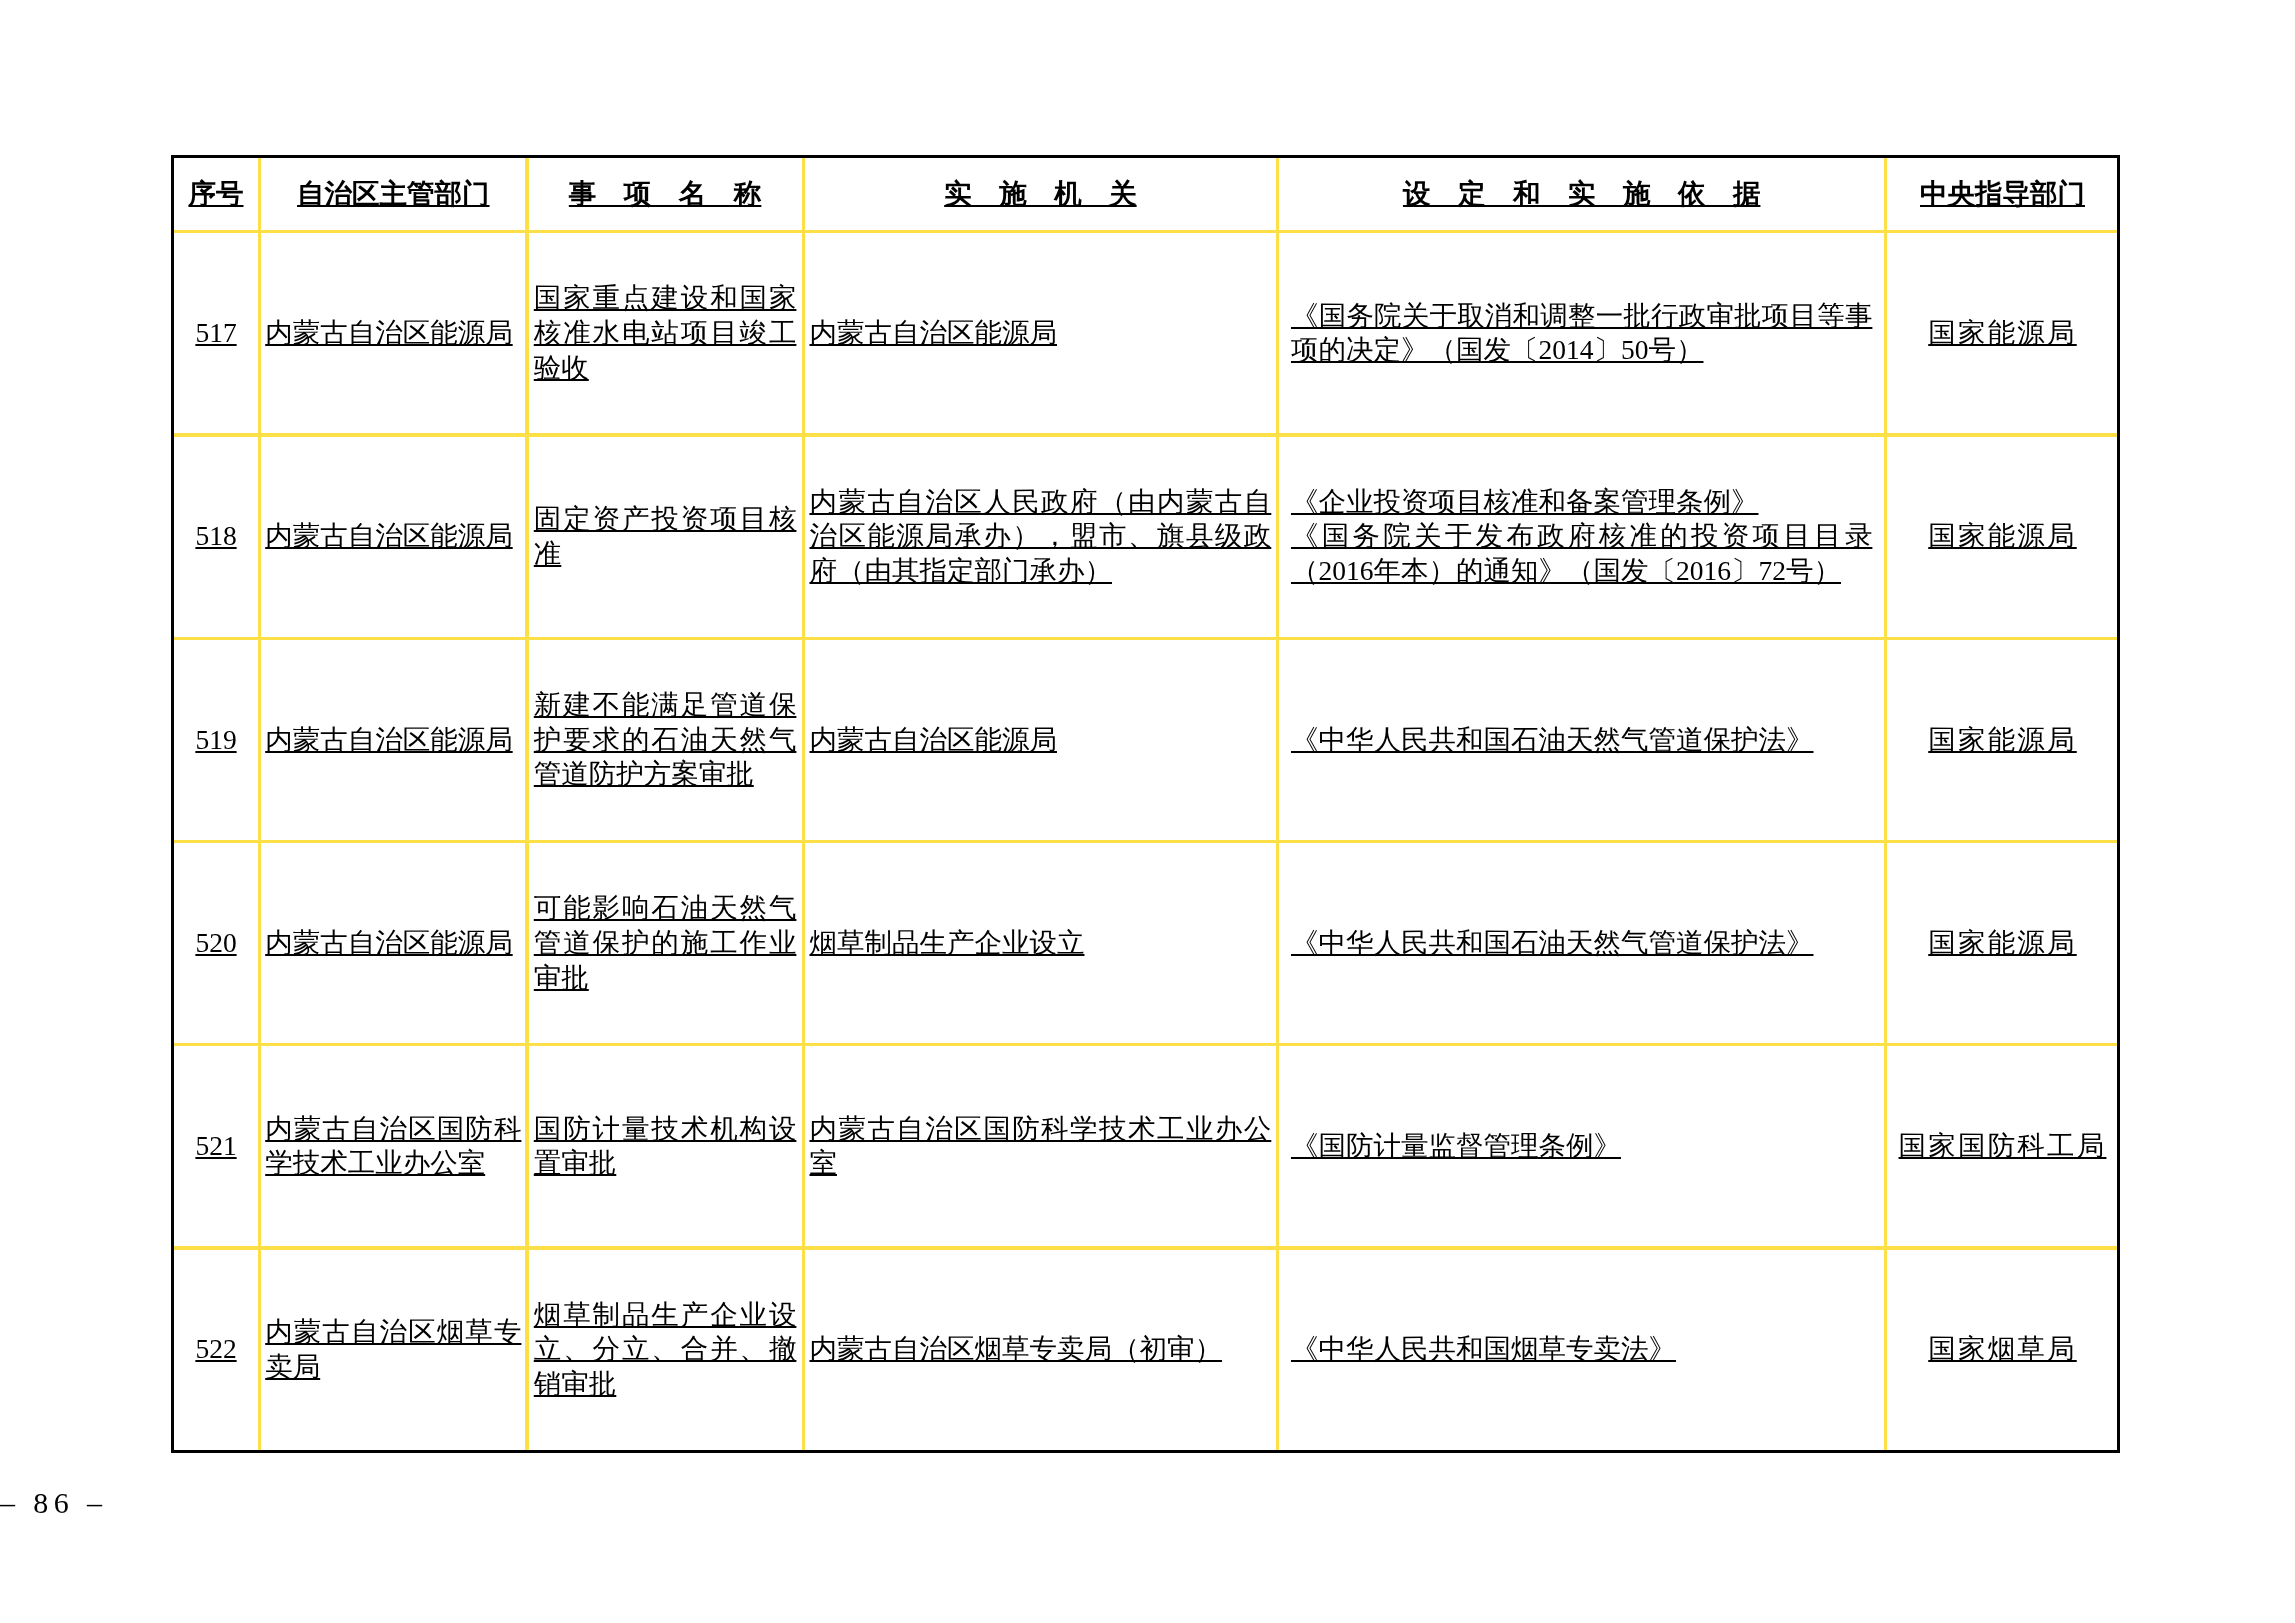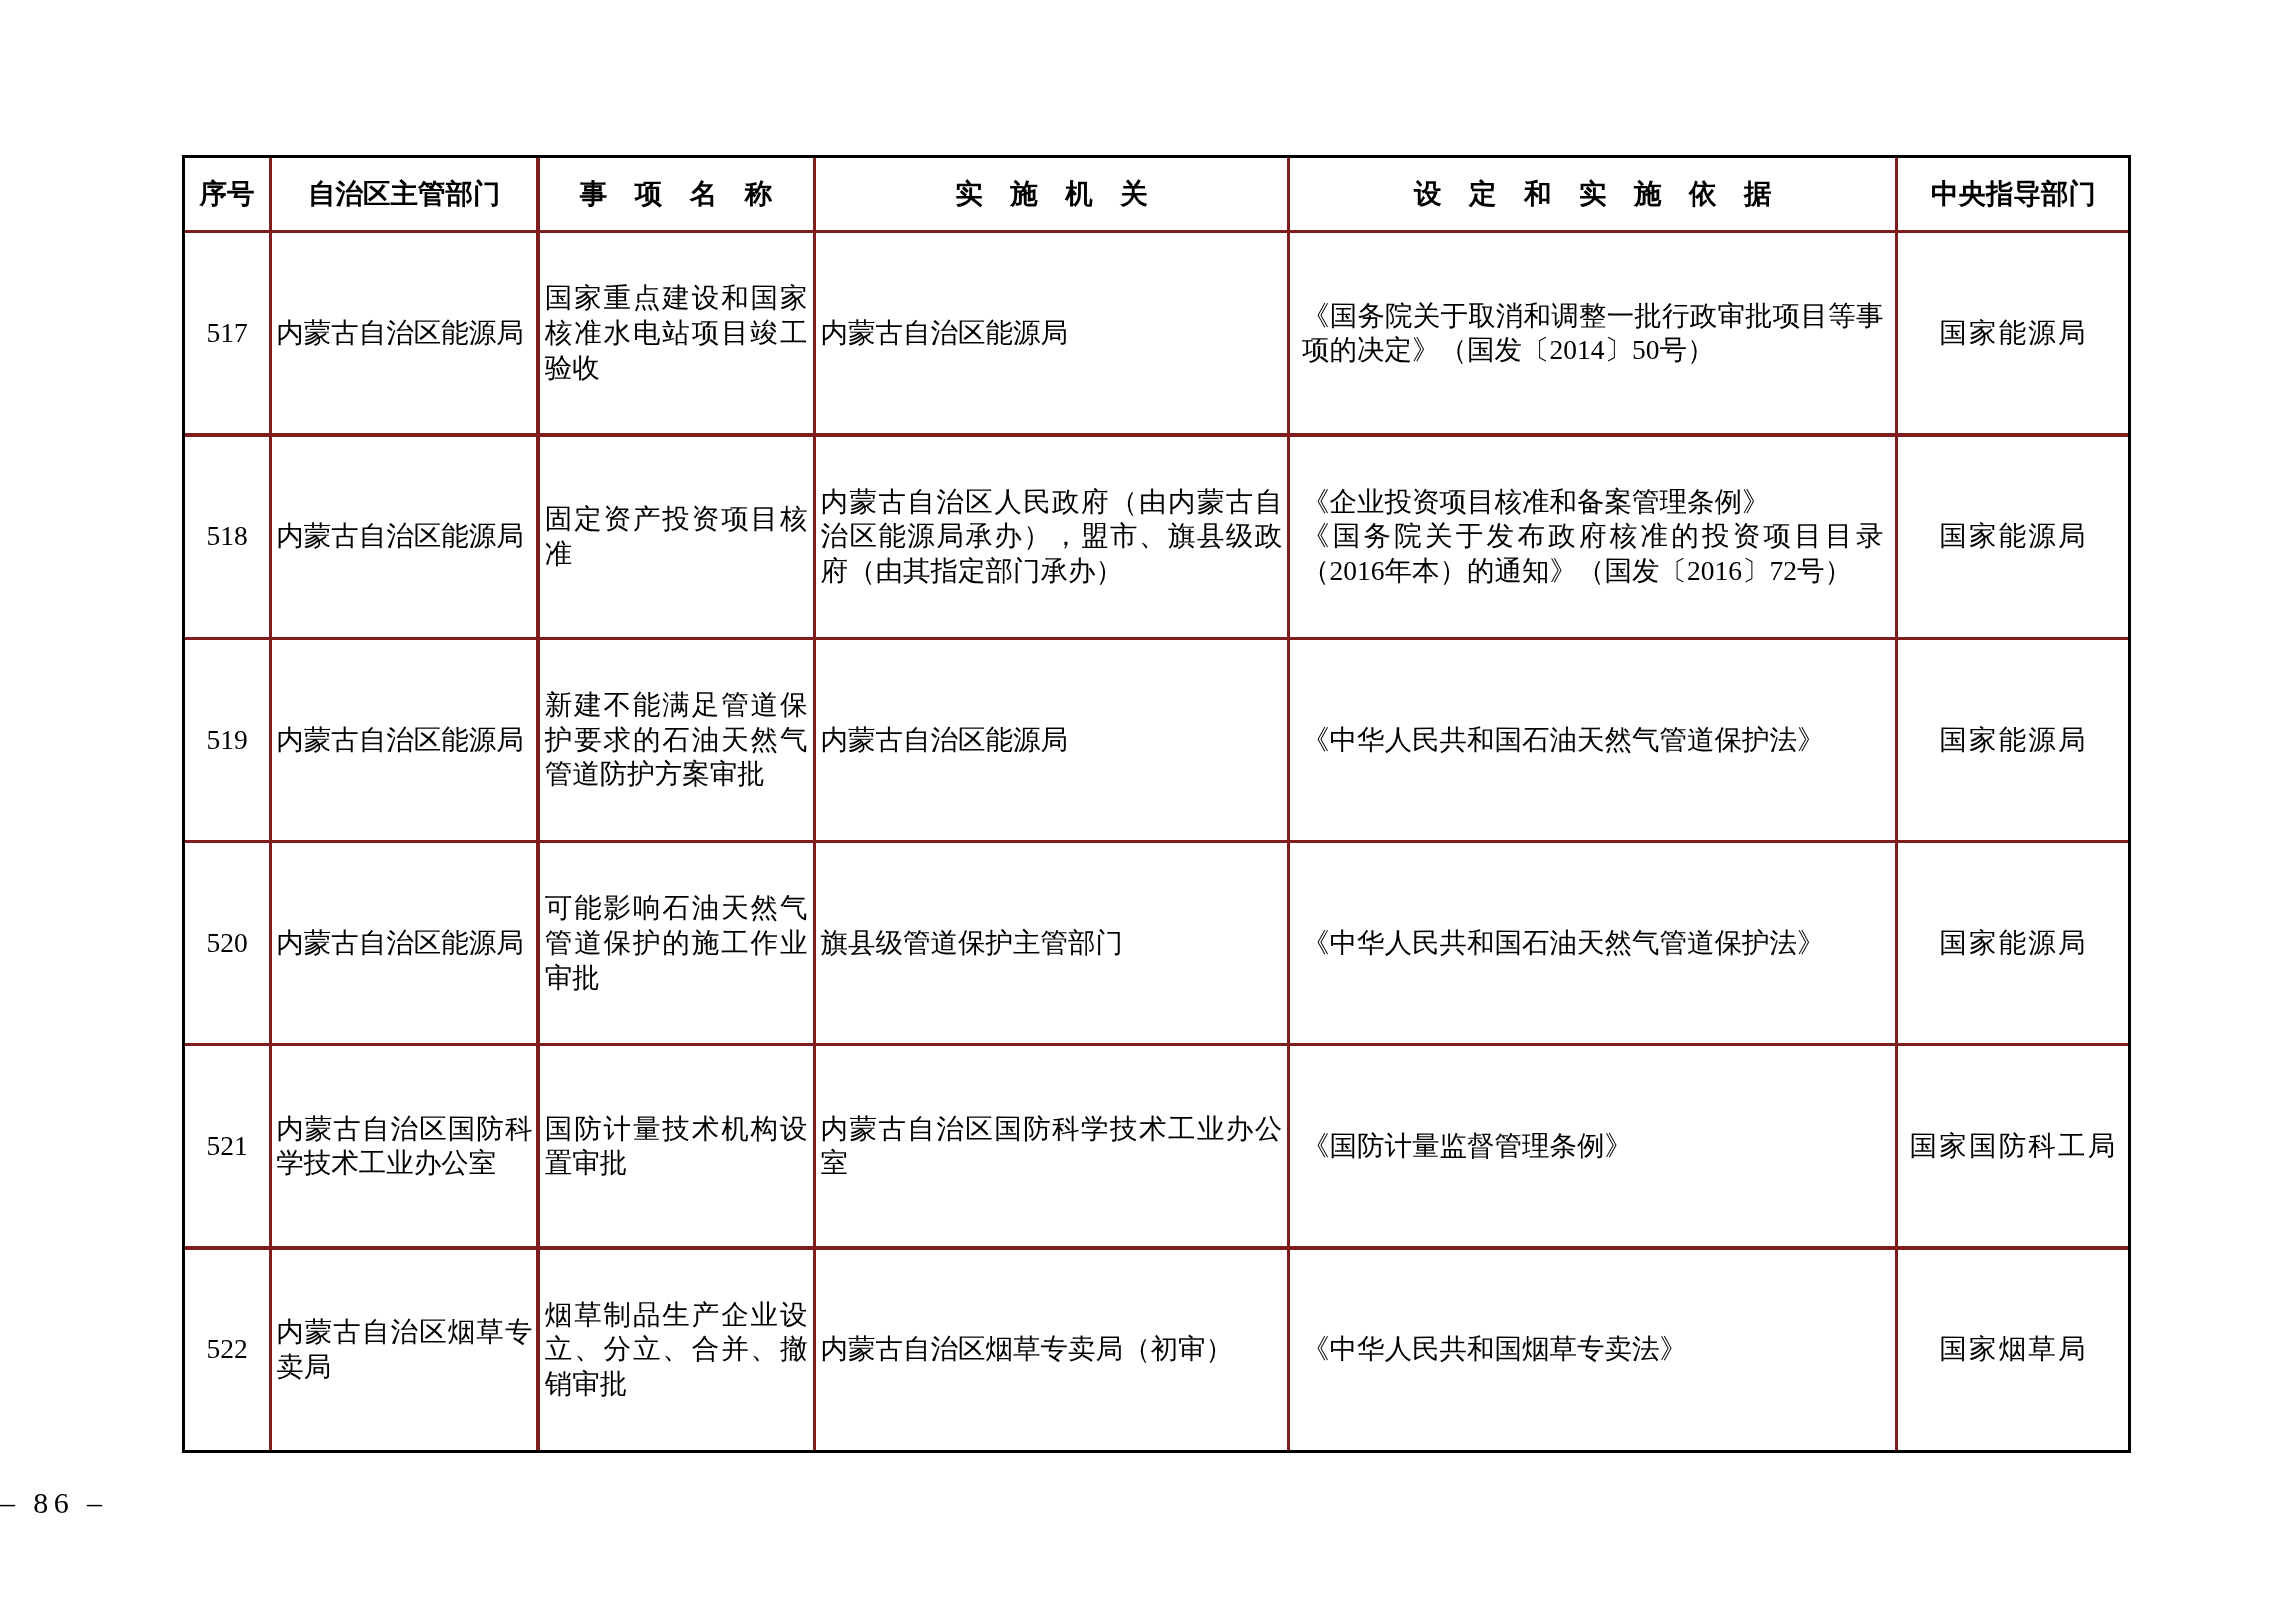--- a/index.html
+++ b/index.html
@@ -10,28 +10,29 @@
   .page {
     position: relative;
     width: 2295px;
     height: 1623px;
     background: #ffffff;
     font-family: "Liberation Serif", "DejaVu Serif", serif;
     color: #000000;
   }
   .approval-table {
     position: absolute;
-    left: 182px;
+    left: 171px;
     top: 155px;
     display: grid;
     grid-template-columns: 84px 264px 273px 471px 605px 230px;
     grid-template-rows: 72px 200px 200px 200px 200px 200px 200px;
     gap: 3.3px;
-    background: #7f1d1d;
+    background: #fde047;
     border: 3.9px solid #000000;
+    text-decoration: underline;
   }
   .trow { display: contents; }
   .cell {
     background: #ffffff;
     display: flex;
     flex-direction: column;
     justify-content: center;
     font-size: 27.5px;
     line-height: 1.26;
     overflow: hidden;
@@ -163,21 +164,21 @@
       <div class="cell center">
           <span>520</span>
         </div>
       <div class="cell pad-sm">
           <div class="txt">内蒙古自治区能源局</div>
         </div>
       <div class="cell pad-md">
           <div class="txt">可能影响石油天然气管道保护的施工作业审批</div>
         </div>
       <div class="cell pad-ag">
-          <div class="txt">旗县级管道保护主管部门</div>
+          <div class="txt">烟草制品生产企业设立</div>
         </div>
       <div class="cell pad-bs">
         <div class="txt">《中华人民共和国石油天然气管道保护法》</div>
         <div class="txt"></div>
       </div>
       <div class="cell center cell-central-dept">
           <span>国家能源局</span>
         </div>
     </div>
 

